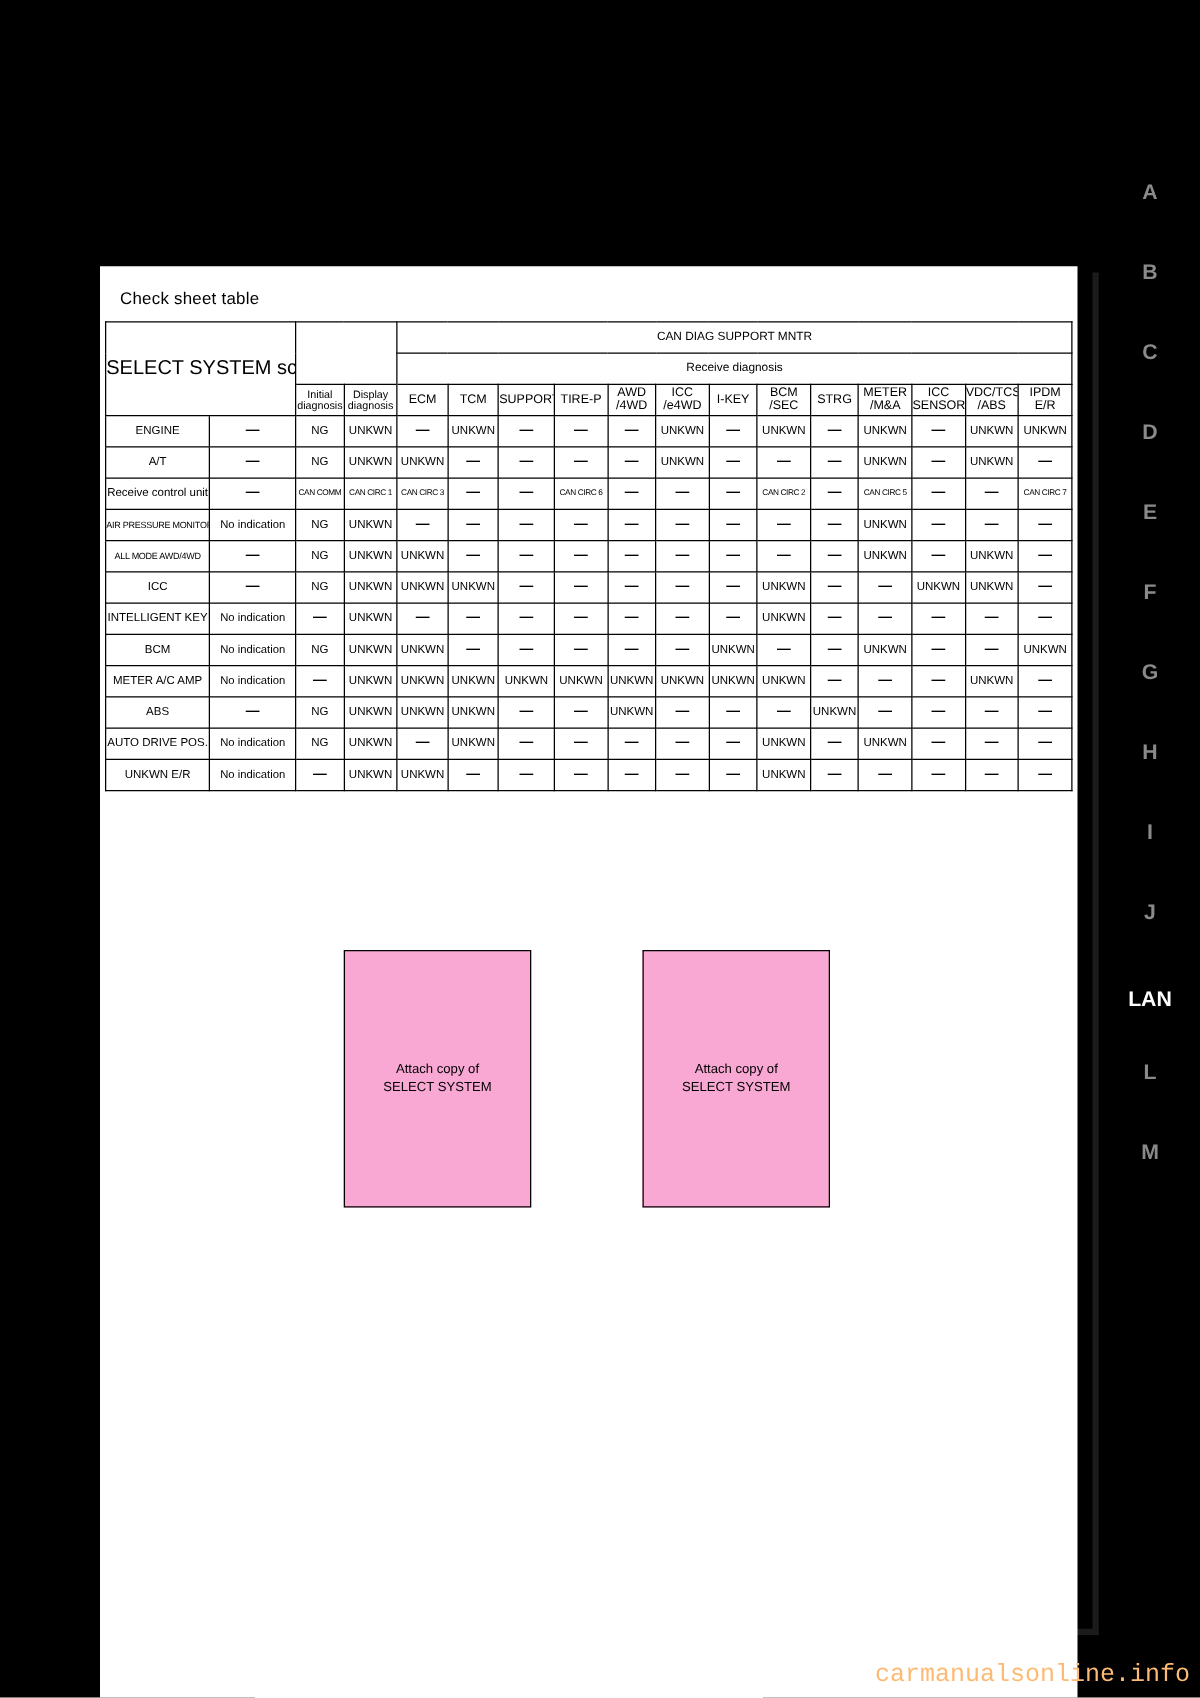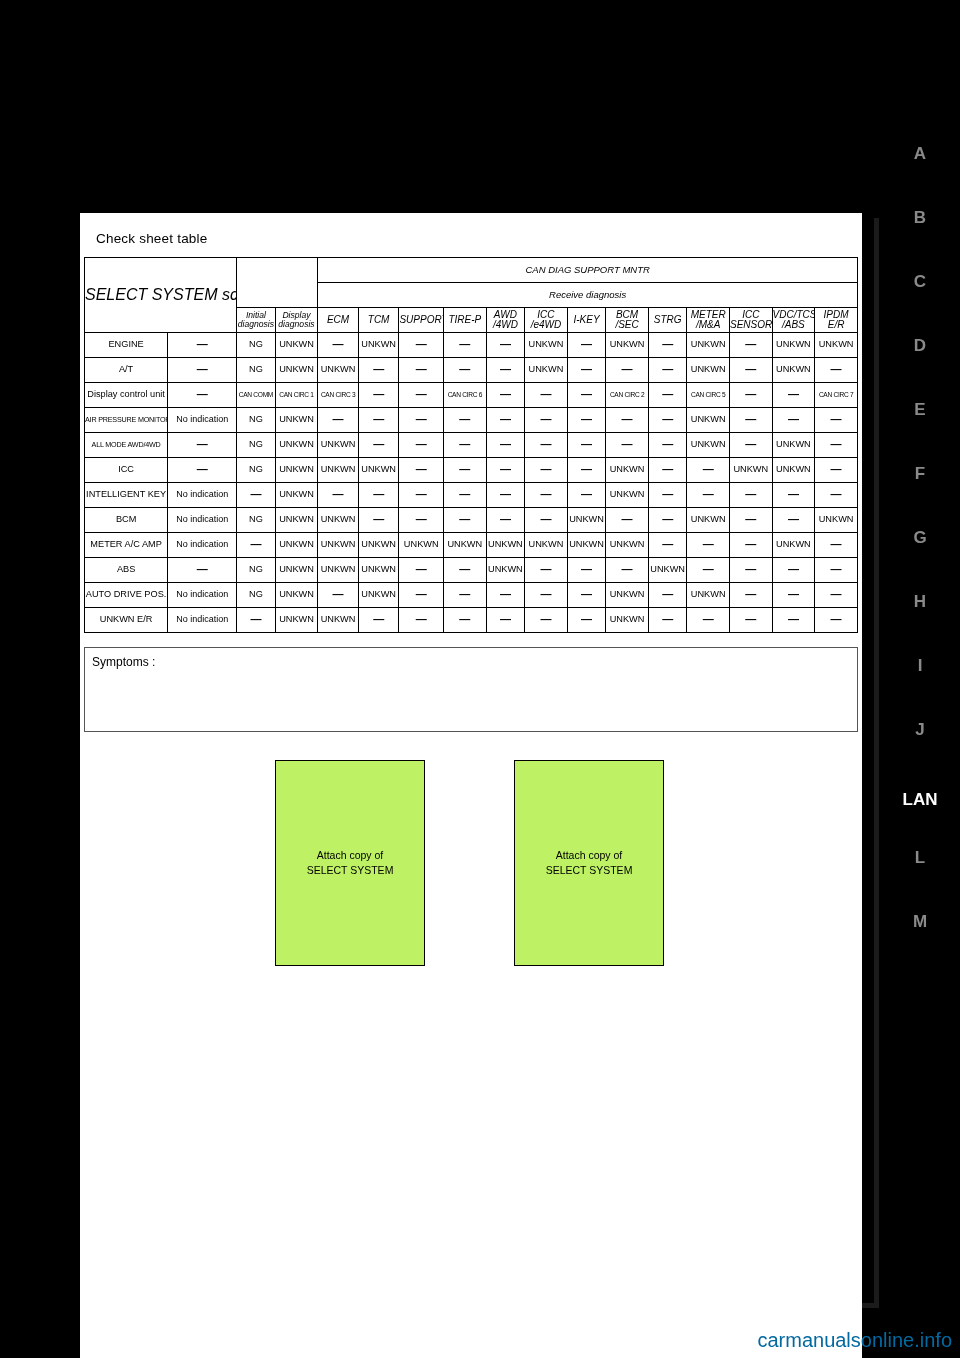--- a/index.html
+++ b/index.html
@@ -47,21 +47,21 @@
   #diag-table th, #diag-table td {
     border:1px solid #000;
     text-align:center;
     vertical-align:middle;
     padding:0;
     height:25px;
     line-height:1.05;
     overflow:hidden;
     white-space:nowrap;
   }
-  #diag-table th { font-weight:normal;font-style:italic; }
+  #diag-table th { font-weight:normal; }
   .hdr-big { font-size:9.5px; height:14px; }
   .hdr-sub { font-size:9.5px; height:14px; }
   .hdr-col { font-size:10px; height:26px; }
   .hdr-select { font-size:16px; }
   .hdr-diag  { font-size:8.6px; height:40px; }
 
   td.rowname {
     text-align:left;
     padding-left:3px;
     font-size:9.2px;
@@ -83,21 +83,21 @@
   #symptoms-label {
     position:absolute; left:7px; top:7px;
     font-size:12px; color:#000;
   }
 
   
   .attach-box {
     position:absolute;
     width:150px; height:206px;
     border:1px solid #000;
-    background:#bef264;
+    background:#f9a8d4;
     display:flex; align-items:center; justify-content:center;
     text-align:center;
     font-size:10.5px;
     line-height:1.45;
     color:#000;
   }
   #attach-box-1 { left:195px; top:547px; }
   #attach-box-2 { left:434px; top:547px; }
 
   
@@ -127,22 +127,22 @@
   .margin-tab.lan {
     color:#ffffff;
     font-size:17px;
   }
 
   
   #footer-watermark {
     position:absolute;
     right:8px; bottom:6px;
     font-size:20px;
-    color:#0369a1;
-    font-family:Liberation Sans, sans-serif;
+    color:#fdba74;
+    font-family:Liberation Mono, monospace;
   }
 </style>
 </head>
 <body>
 
 <div id="sheet-shadow-r"></div>
 <div id="sheet-shadow-b"></div>
 
 <div id="page-sheet">
 
@@ -268,21 +268,21 @@
           <td class="cell">UNKWN</td>
           <td class="cell dash">—</td>
           <td class="cell dash">—</td>
           <td class="cell dash">—</td>
           <td class="cell">UNKWN</td>
           <td class="cell dash">—</td>
           <td class="cell">UNKWN</td>
           <td class="cell dash">—</td>
         </tr>
         <tr>
-          <td class="rowname">Display control unit</td>
+          <td class="rowname">Receive control unit</td>
           <td class="status dash">—</td>
           <td class="cell small">CAN COMM</td>
           <td class="cell small">CAN CIRC 1</td>
           <td class="cell small">CAN CIRC 3</td>
           <td class="cell dash">—</td>
           <td class="cell dash">—</td>
           <td class="cell small">CAN CIRC 6</td>
           <td class="cell dash">—</td>
           <td class="cell dash">—</td>
           <td class="cell dash">—</td>
@@ -460,23 +460,20 @@
           <td class="cell">UNKWN</td>
           <td class="cell dash">—</td>
           <td class="cell dash">—</td>
           <td class="cell dash">—</td>
           <td class="cell dash">—</td>
           <td class="cell dash">—</td>
         </tr>
       </tbody>
   </table>
 
-  <div id="symptoms-box">
-    <div id="symptoms-label">Symptoms :</div>
-  </div>
 
   <div class="attach-box" id="attach-box-1">
     <div>
       <div>Attach copy of</div>
       <div>SELECT SYSTEM</div>
     </div>
   </div>
 
   <div class="attach-box" id="attach-box-2">
     <div>

